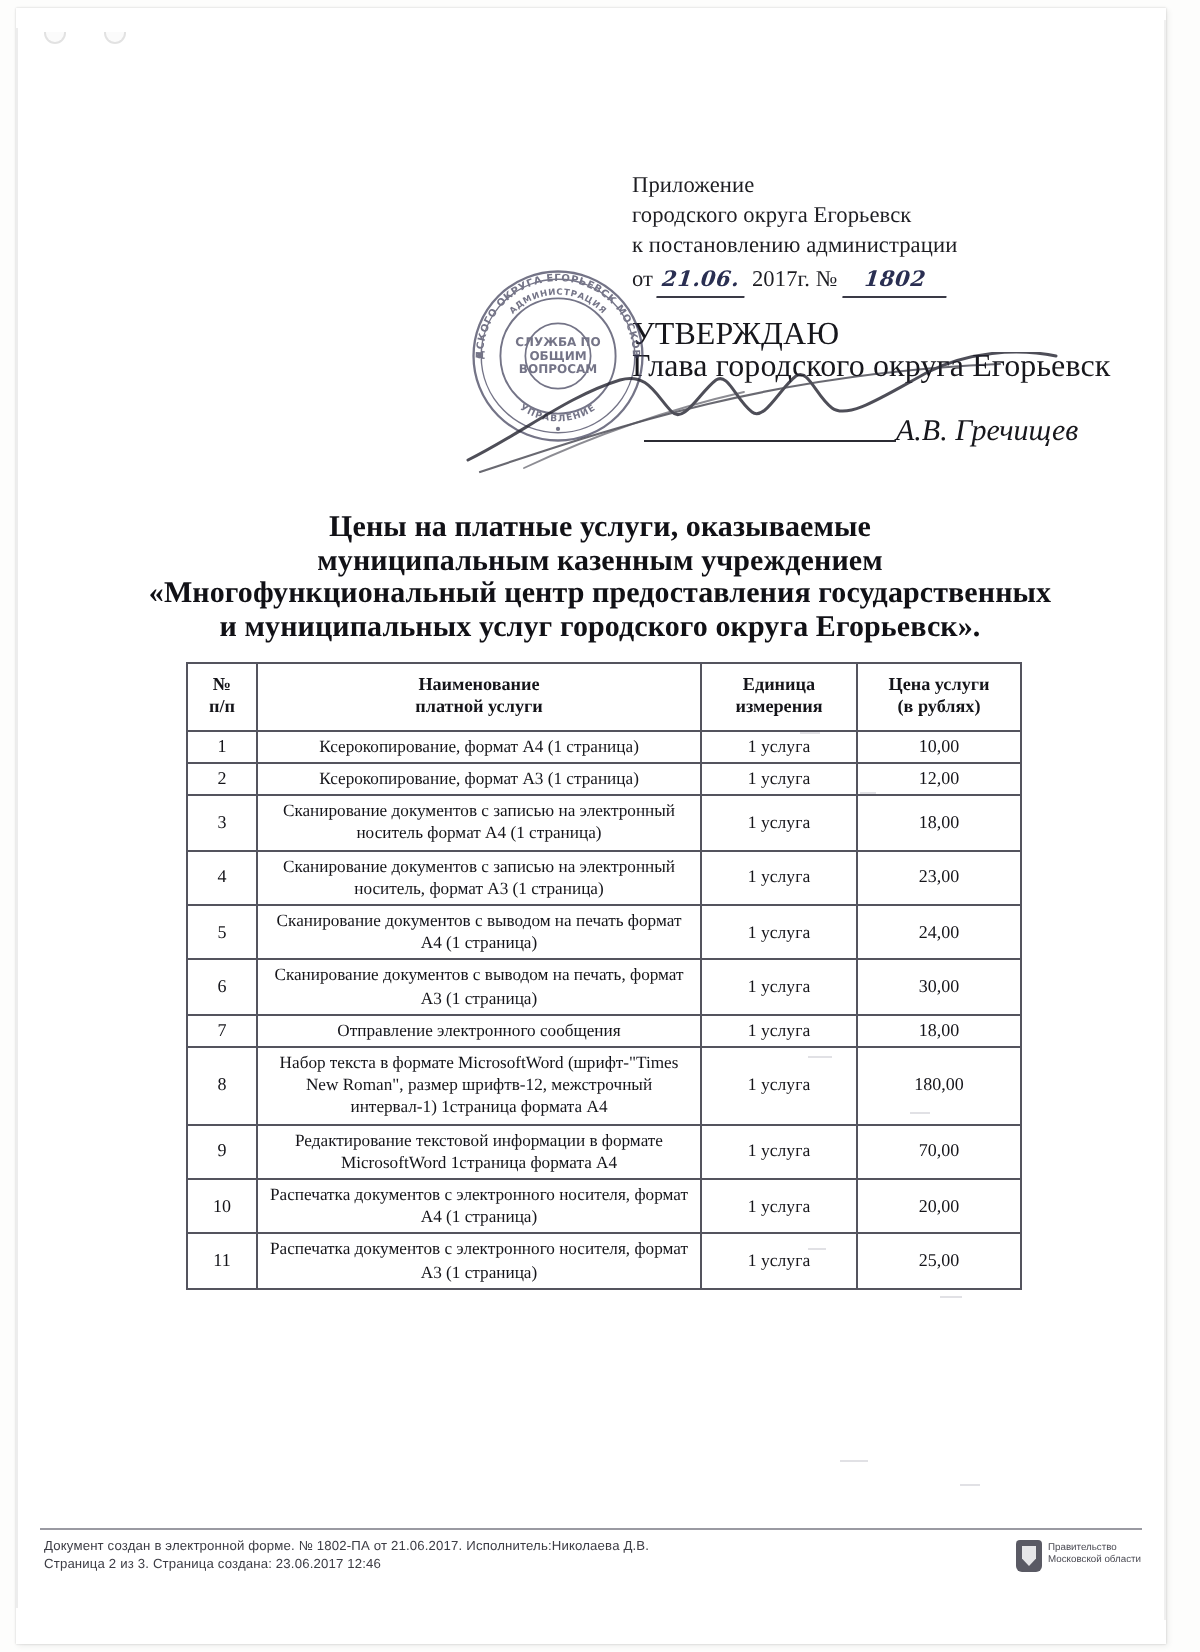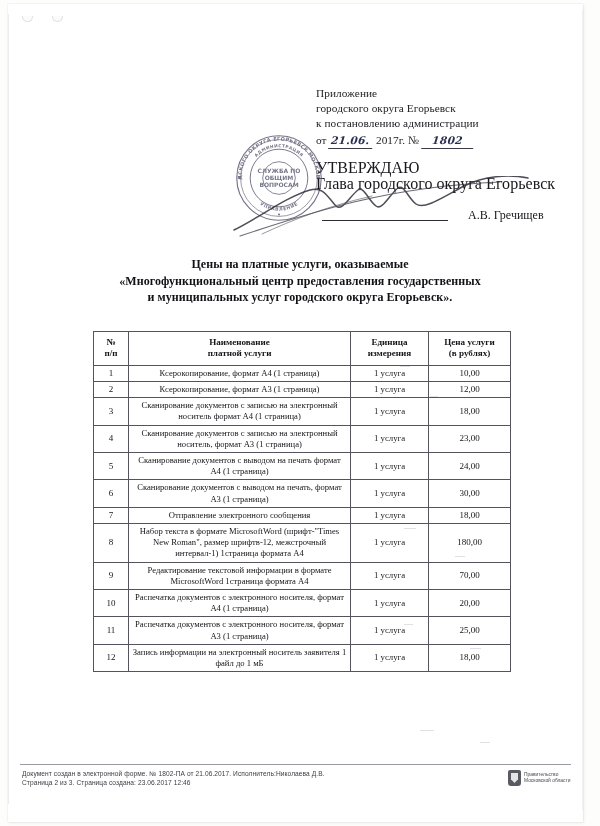--- a/index.html
+++ b/index.html
@@ -71,22 +71,22 @@
   }
   .hw.num { min-width: 52px; text-align: center; }
 
   .approve {
     position: absolute; left: 316px; top: 160px;
     font-size: 16px; line-height: 15.6px;
     color: #17171c; letter-spacing: 0.05px;
   }
   .approve .l1 { font-weight: 400; }
   .signer-name {
-    position: absolute; left: 468px; top: 208px;
-    font-size: 12px; color: #17171c; white-space: nowrap;
+    position: absolute; left: 448px; top: 208px;
+    font-size: 15px; color: #17171c; white-space: nowrap; font-style: italic;
   }
   .sig-rule {
     position: absolute; left: 322px; top: 220px;
     width: 126px; height: 1px; background: #2b2b33;
   }
 
   
   .stamp {
     position: absolute; left: 228px; top: 130px;
     width: 102px; height: 96px;
@@ -102,21 +102,21 @@
     pointer-events: none;
   }
   .signature svg { width: 100%; height: 100%; display: block; }
 
   
   .doc-title {
     position: absolute; left: 50px; top: 256px;
     width: 500px;
     text-align: center;
     font-weight: 700;
-    font-size: 12px;
+    font-size: 15px;
     line-height: 16.6px;
     color: #111116;
     letter-spacing: 0.05px;
   }
 
   
   .tbl-wrap { position: absolute; left: 93px; top: 331px; width: 417px; }
   table.prices {
     width: 417px;
     border-collapse: collapse;
@@ -266,20 +266,21 @@
                    C 132 10, 136 24, 144 30 C 150 35, 158 18, 166 12
                    C 172 8, 176 22, 184 28 C 192 34, 210 22, 232 10 C 252 0, 276 -2, 296 2" stroke-width="1.5"></path>
           <path d="M8 60 C 44 48, 80 36, 122 26 C 168 15, 220 8, 268 6" stroke-width="1.1" opacity="0.85"></path>
           <path d="M30 58 C 60 44, 96 30, 140 20" stroke-width="0.9" opacity="0.65"></path>
         </g>
       </svg>
     </div>
 
     <div class="doc-title">
       <div>Цены на платные услуги, оказываемые</div>
+      <div>муниципальным казенным учреждением</div>
       <div>«Многофункциональный центр предоставления государственных</div>
       <div>и муниципальных услуг городского округа Егорьевск».</div>
     </div>
 
     <div class="tbl-wrap">
       <table class="prices">
         <thead>
           <tr>
             <th class="c-num">
               <span>№</span><br>
@@ -359,26 +360,20 @@
               <td class="c-name">Распечатка документов с электронного носителя, формат А4 (1 страница)</td>
               <td class="c-unit">1 услуга</td>
               <td class="c-price">20,00</td>
             </tr>
             <tr>
               <td class="c-num">11</td>
               <td class="c-name">Распечатка документов с электронного носителя, формат А3 (1 страница)</td>
               <td class="c-unit">1 услуга</td>
               <td class="c-price">25,00</td>
             </tr>
-            <tr>
-              <td class="c-num">12</td>
-              <td class="c-name">Запись информации на электронный носитель заявителя 1 файл до 1 мБ</td>
-              <td class="c-unit">1 услуга</td>
-              <td class="c-price">18,00</td>
-            </tr>
           </tbody>
       </table>
     </div>
 
     <div class="speck" style="left:400px; top:366px; width:10px;"></div>
     <div class="speck" style="left:430px; top:396px; width:8px;"></div>
     <div class="speck" style="left:404px; top:528px; width:12px;"></div>
     <div class="speck" style="left:455px; top:556px; width:10px;"></div>
     <div class="speck" style="left:404px; top:624px; width:9px;"></div>
     <div class="speck" style="left:470px; top:648px; width:11px;"></div>

